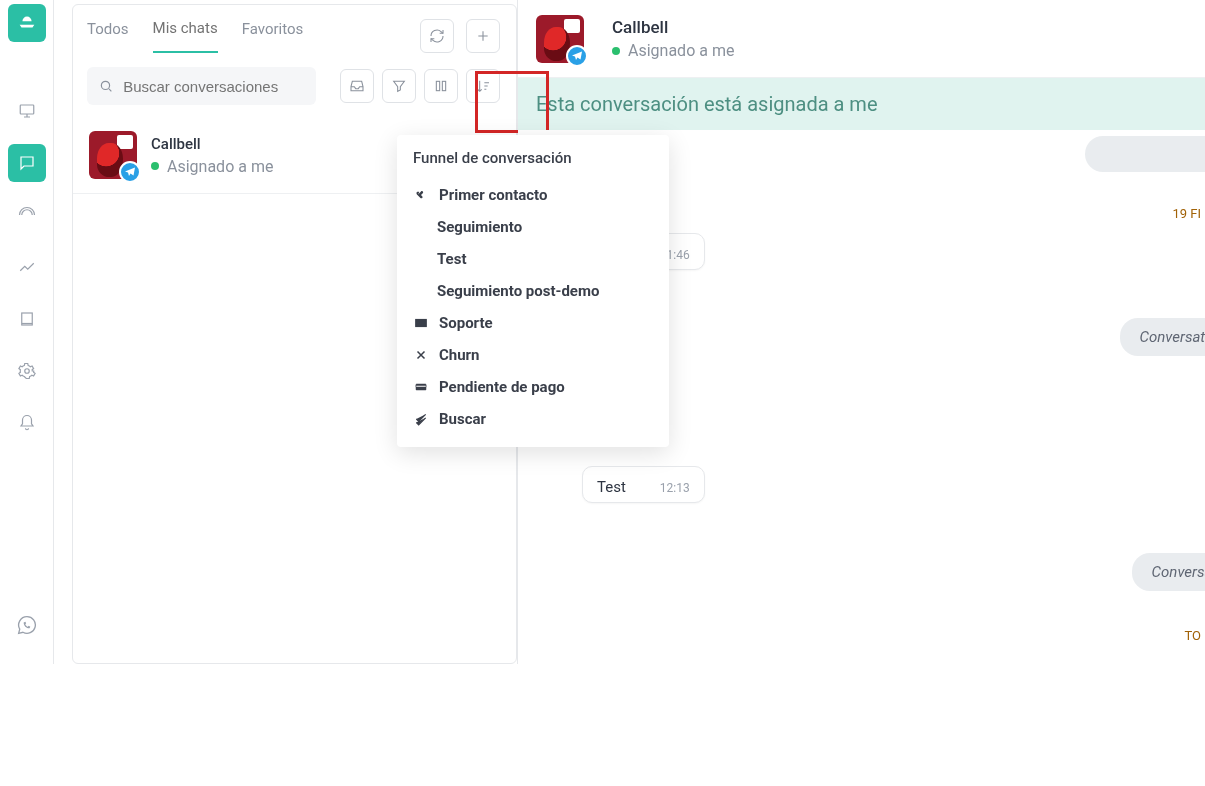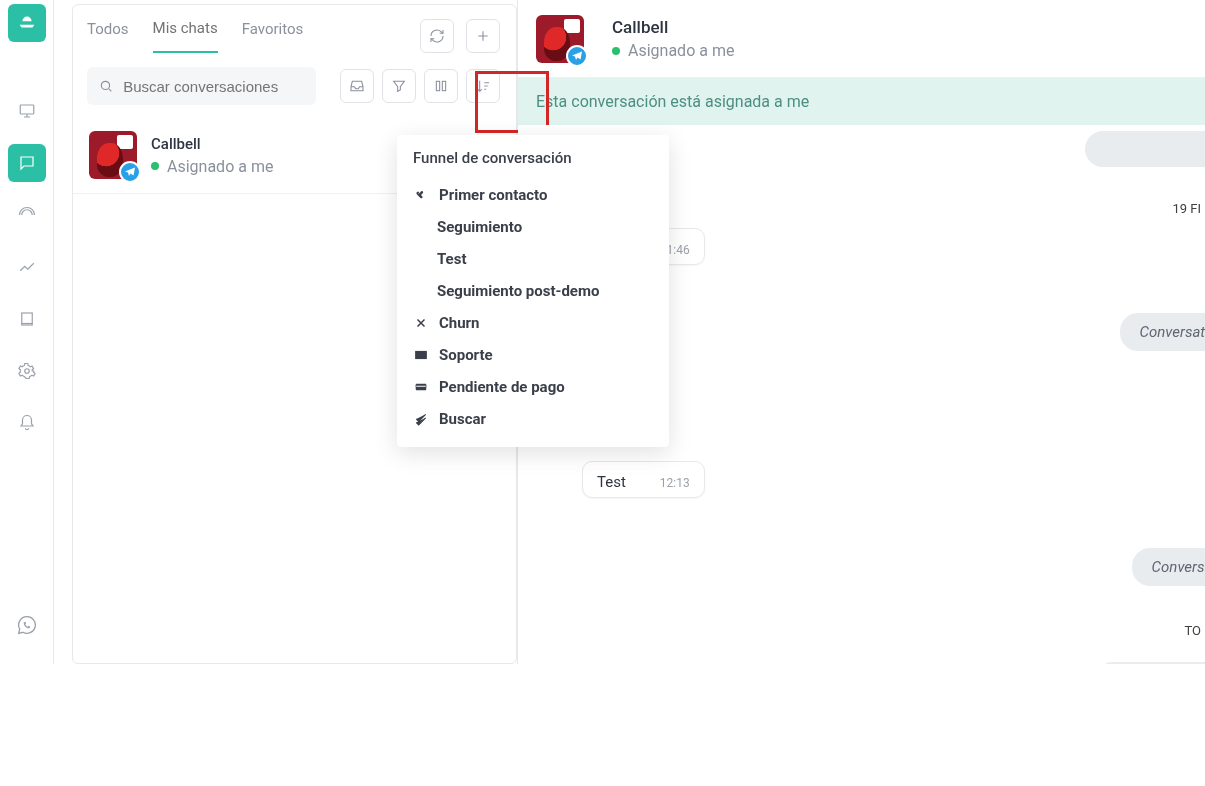--- a/index.html
+++ b/index.html
@@ -48,23 +48,23 @@
   .popover-title { font-size:15px; color:#3a3f4a; font-weight:500; padding:0 6px 12px; }
   .popover-search { border:1px solid #dfe2e6; border-radius:6px; height:40px; display:flex; align-items:center; padding:0 14px; margin:0 6px 16px; justify-content:space-between; color:#8a919c; }
   .popover-list { display:flex; flex-direction:column;font-weight:bold; }
   .pop-item { display:flex; align-items:center; gap:10px; padding:7px 6px; font-size:15px; color:#3a3f4a; }
   .pop-item.child { padding-left:30px; }
   .pop-icon { width:16px; display:flex; justify-content:center; }
   .pop-icon svg { stroke:#3a3f4a; fill:#3a3f4a; }
   
   .conv-pane { flex:1; display:flex; flex-direction:column; background:#fff; }
   .conv-header { height:78px; display:flex; align-items:center; padding:0 18px; border-bottom:1px solid #eef0f2; gap:14px; }
-  .assign-banner { background:#e0f3ef; color:#4d8f82; font-size:16px; padding:14px 18px; }
+  .assign-banner { background:#e0f3ef; color:#4d8f82; font-size:20px; padding:14px 18px; }
   .msg-area { flex:1; position:relative; padding:16px 0; overflow:hidden; background:#fff; }
-  .date-sep { text-align:right; font-size:13px; color:#404040; padding:8px 4px; }
+  .date-sep { text-align:right; font-size:13px; color:#a16207; padding:8px 4px; }
   .bubble-in { background:#fff; border:1px solid #e6e8eb; border-radius:10px; padding:10px 14px 6px; display:inline-block; position:relative; box-shadow:0 1px 2px rgba(0,0,0,0.04); }
   .bubble-in .msg-text { font-size:15px; color:#2e3542; }
   .bubble-in .msg-time { font-size:12px; color:#9aa1ac; text-align:right; margin-left:30px; }
   .bubble-row-in { display:flex; justify-content:flex-start; padding:4px 0 8px 64px; }
   .sys-bubble { background:#e9ecef; color:#5f6673; font-style:italic; border-radius:18px; padding:10px 20px; font-size:15px; display:inline-block; }
   .sys-row { display:flex; justify-content:flex-end; padding:6px 0; }
   .conv-sub-h { display:flex; align-items:center; gap:8px; margin-top:4px; }
   .conv-header-meta .conv-title { font-size:17px; font-weight:500; }
 </style>
 </head>
@@ -215,36 +215,36 @@
               <span>Seguimiento</span>
             </div>
           <div class="pop-item child">
               <span>Test</span>
             </div>
           <div class="pop-item child">
               <span>Seguimiento post-demo</span>
             </div>
           <div class="pop-item">
             <span class="pop-icon">
-                <svg width="12" height="12" viewBox="0 0 24 24" fill="none" stroke="#3a3f4a" stroke-width="3">
-                  <path d="M5 5l14 14M19 5L5 19"></path>
-                </svg>
-              </span>
-            <span>Churn</span>
-          </div>
-          <div class="pop-item">
-            <span class="pop-icon">
                 <svg width="14" height="14" viewBox="0 0 24 24" fill="none" stroke="#3a3f4a" stroke-width="2">
                   <rect x="3" y="6" width="18" height="12"></rect>
                   <circle cx="8" cy="12" r="1" fill="#3a3f4a"></circle>
                   <circle cx="12" cy="12" r="1" fill="#3a3f4a"></circle>
                   <circle cx="16" cy="12" r="1" fill="#3a3f4a"></circle>
                 </svg>
               </span>
             <span>Soporte</span>
+          </div>
+          <div class="pop-item">
+            <span class="pop-icon">
+                <svg width="12" height="12" viewBox="0 0 24 24" fill="none" stroke="#3a3f4a" stroke-width="3">
+                  <path d="M5 5l14 14M19 5L5 19"></path>
+                </svg>
+              </span>
+            <span>Churn</span>
           </div>
           <div class="pop-item">
             <span class="pop-icon">
                 <svg width="14" height="12" viewBox="0 0 24 24">
                   <rect x="2" y="6" width="20" height="12" rx="1"></rect>
                   <rect x="2" y="9" width="20" height="3" fill="#fff"></rect>
                 </svg>
               </span>
             <span>Pendiente de pago</span>
           </div>

